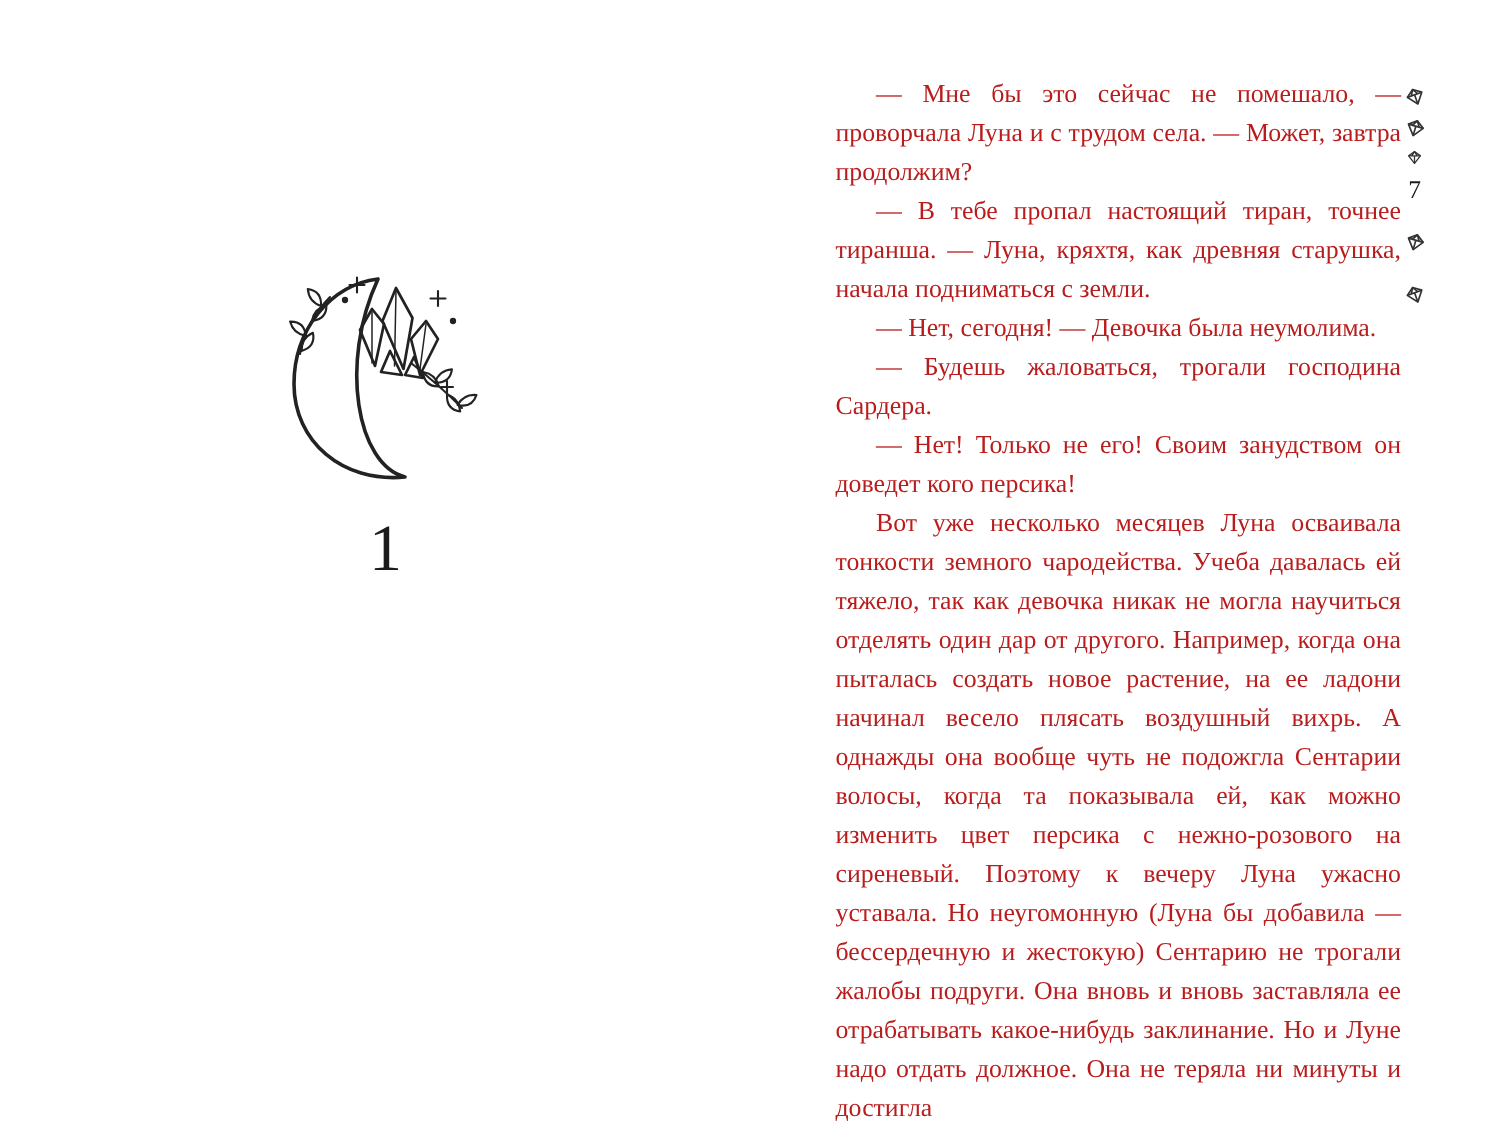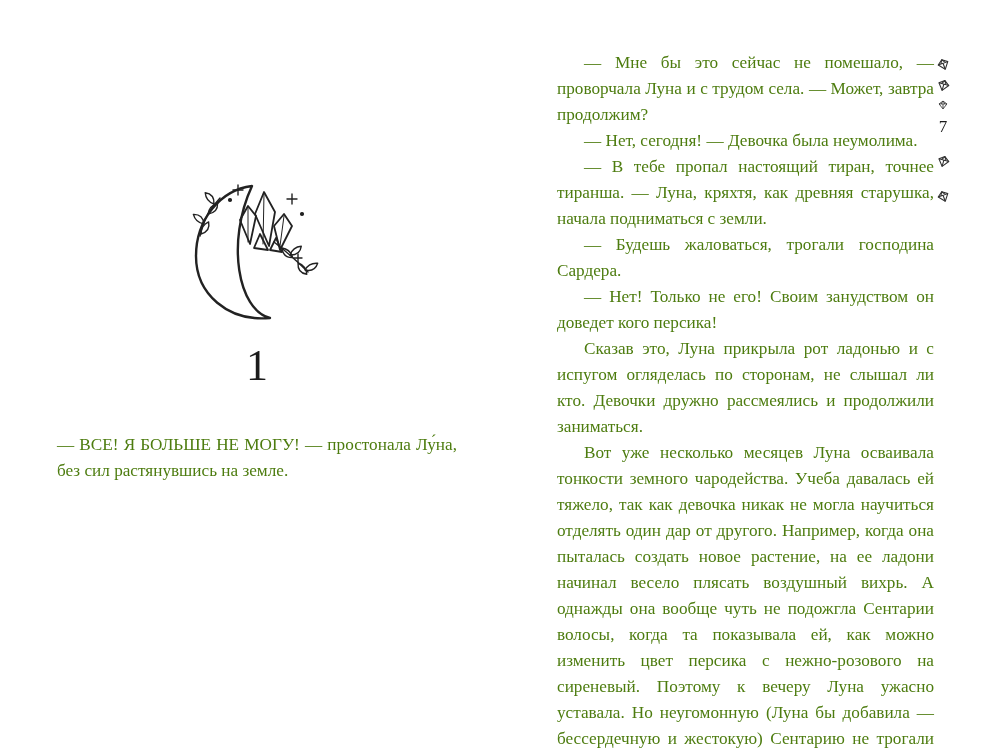--- a/index.html
+++ b/index.html
@@ -48,21 +48,21 @@
     font-size: 44px;
     font-weight: 400;
     letter-spacing: 0;
   }
 
   .text-block p {
     font-size: 17.2px;
     line-height: 26px;
     text-align: justify;
     text-indent: 27px;
-    color: #4d7c0f;
+    color: #b91c1c;
   }
 
   .text-left {
     position: absolute;
     top: 432px;
     left: 0;
     width: 100%;
   }
   
   .text-left p:first-child { text-indent: 0; }
@@ -146,32 +146,30 @@
           <use href="#leaf" transform="translate(98,83) rotate(40)"></use>
           <use href="#leaf" transform="translate(106,91) rotate(130)"></use>
           <use href="#leaf" transform="translate(113,98) rotate(50)"></use>
         </g>
       </svg>
     </div>
 
     <div class="chapter-number">1</div>
 
     <div class="text-block text-left">
-        <p>— ВСЕ! Я БОЛЬШЕ НЕ МОГУ! — простонала Лу́на, без сил растянувшись на земле.</p>
       </div>
   </div>
 
   <div class="page-right">
     <div class="text-block">
         <p>— Мне бы это сейчас не помешало, — проворчала Луна и с трудом села. — Может, завтра продолжим?</p>
+        <p>— В тебе пропал настоящий тиран, точнее тиранша. — Луна, кряхтя, как древняя старушка, начала подниматься с земли.</p>
         <p>— Нет, сегодня! — Девочка была неумолима.</p>
-        <p>— В тебе пропал настоящий тиран, точнее тиранша. — Луна, кряхтя, как древняя старушка, начала подниматься с земли.</p>
         <p>— Будешь жаловаться, трогали господина Сардера.</p>
         <p>— Нет! Только не его! Своим занудством он доведет кого персика!</p>
-        <p>Сказав это, Луна прикрыла рот ладонью и с испугом огляделась по сторонам, не слышал ли кто. Девочки дружно рассмеялись и продолжили заниматься.</p>
         <p>Вот уже несколько месяцев Луна осваивала тонкости земного чародейства. Учеба давалась ей тяжело, так как девочка никак не могла научиться отделять один дар от другого. Например, когда она пыталась создать новое растение, на ее ладони начинал весело плясать воздушный вихрь. А однажды она вообще чуть не подожгла Сентарии волосы, когда та показывала ей, как можно изменить цвет персика с нежно-розового на сиреневый. Поэтому к вечеру Луна ужасно уставала. Но неугомонную (Луна бы добавила — бессердечную и жестокую) Сентарию не трогали жалобы подруги. Она вновь и вновь заставляла ее отрабатывать какое-нибудь заклинание. Но и Луне надо отдать должное. Она не теряла ни минуты и достигла</p>
       </div>
   </div>
 
   <div class="margin-decor">
     <svg width="0" height="0" style="position:absolute">
       <defs>
         <g id="gem" fill="none" stroke="#333" stroke-width="1.2" stroke-linejoin="round">
           <polygon points="7,1.5 12.5,5.5 7,12.5 1.5,5.5"></polygon>
           <path d="M1.5 5.5 L12.5 5.5 M4.5 5.5 L7 1.5 L9.5 5.5 M7 12.5 L7 5.5"></path>

